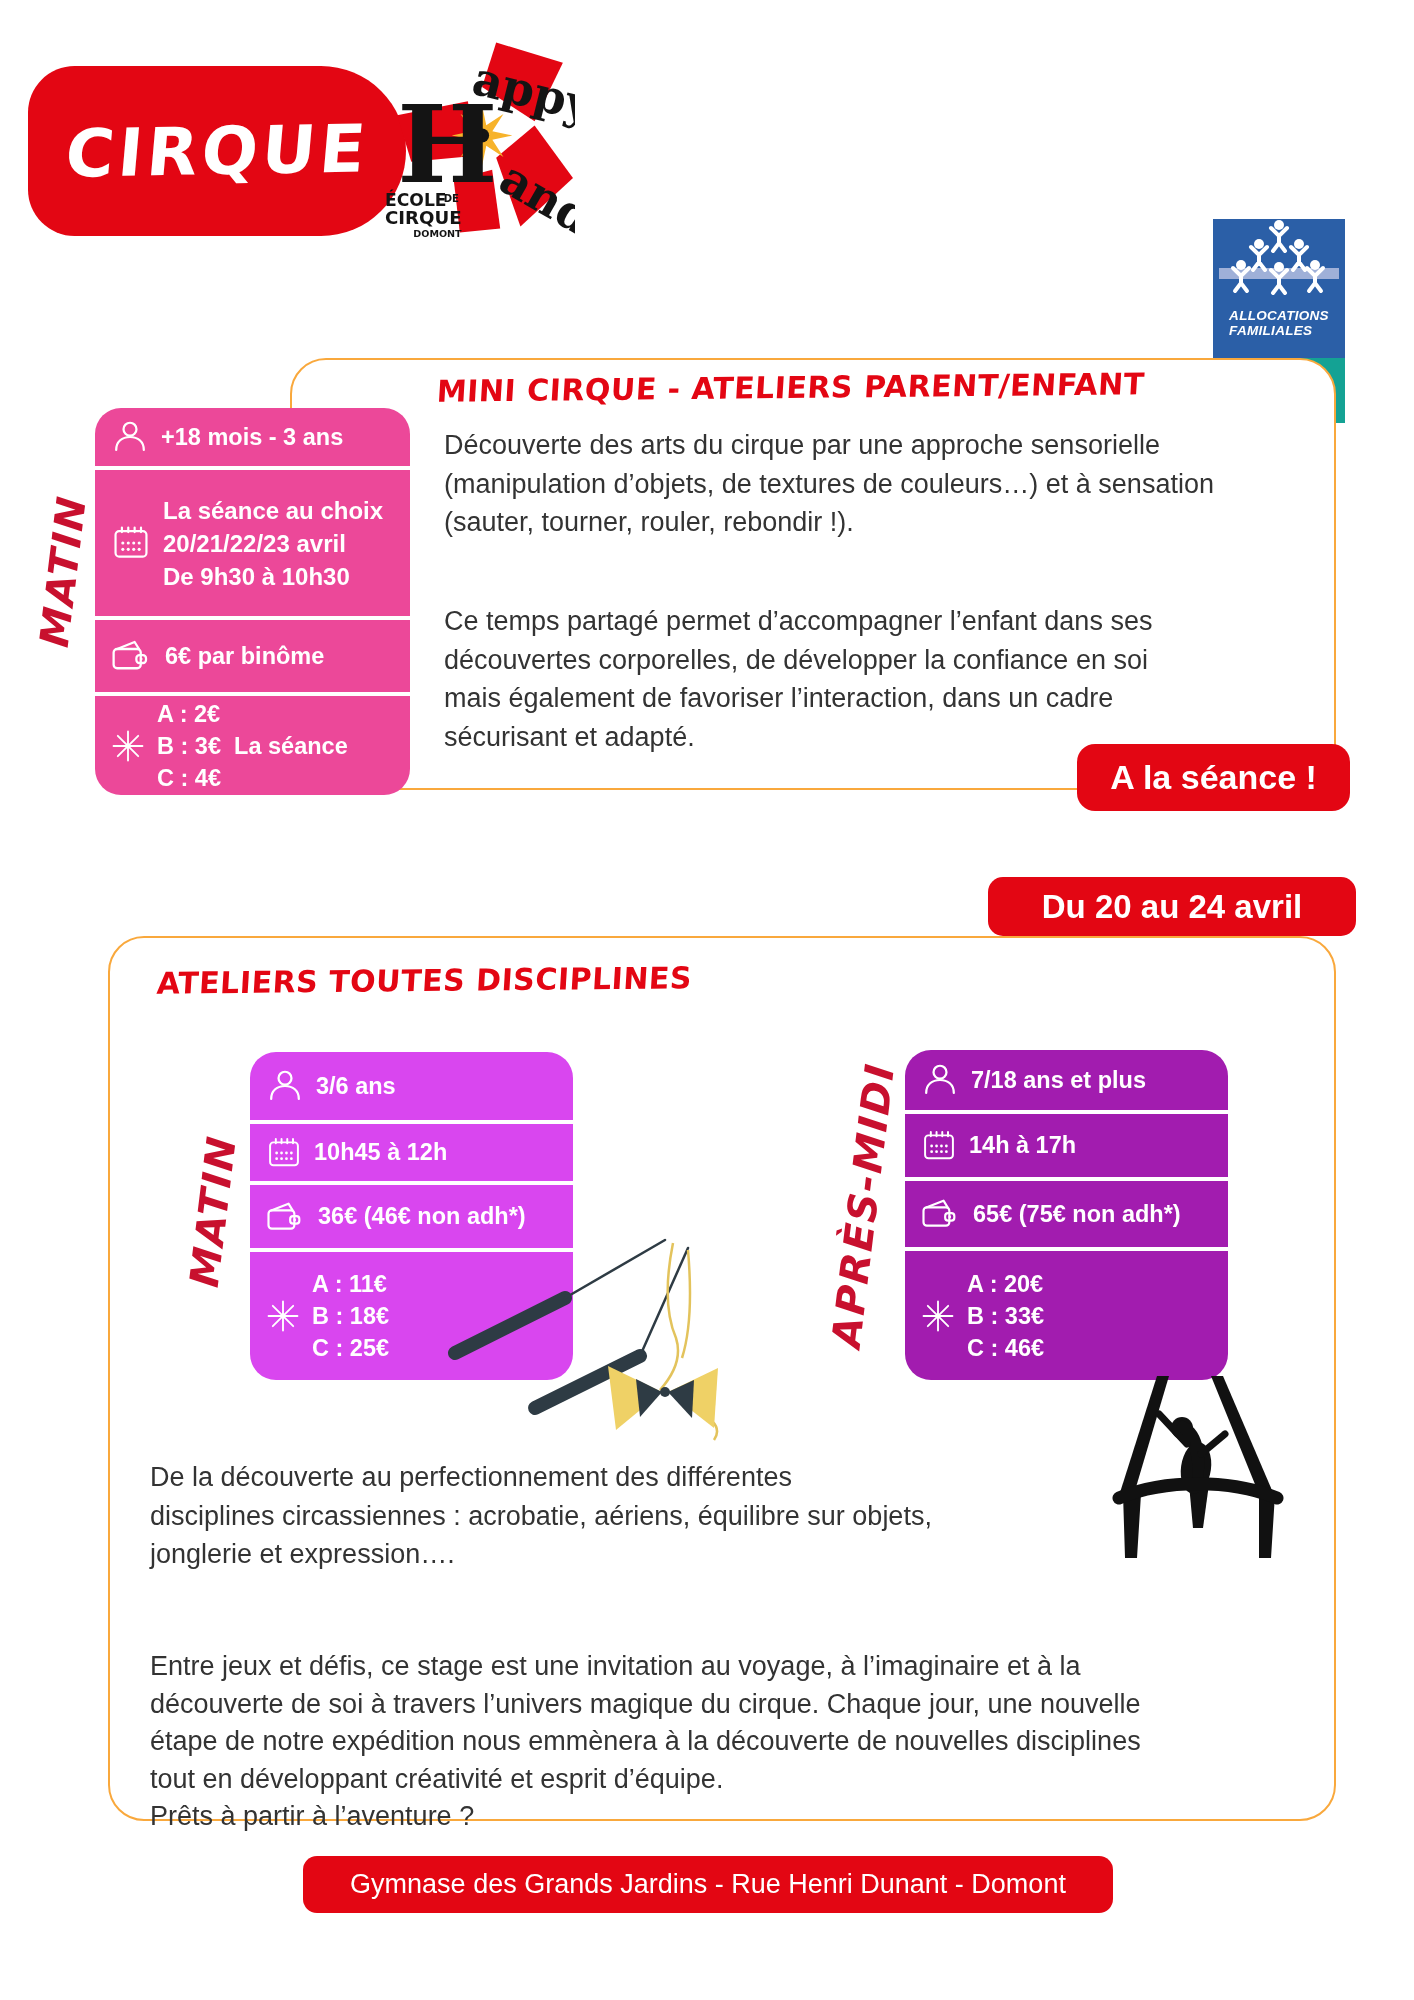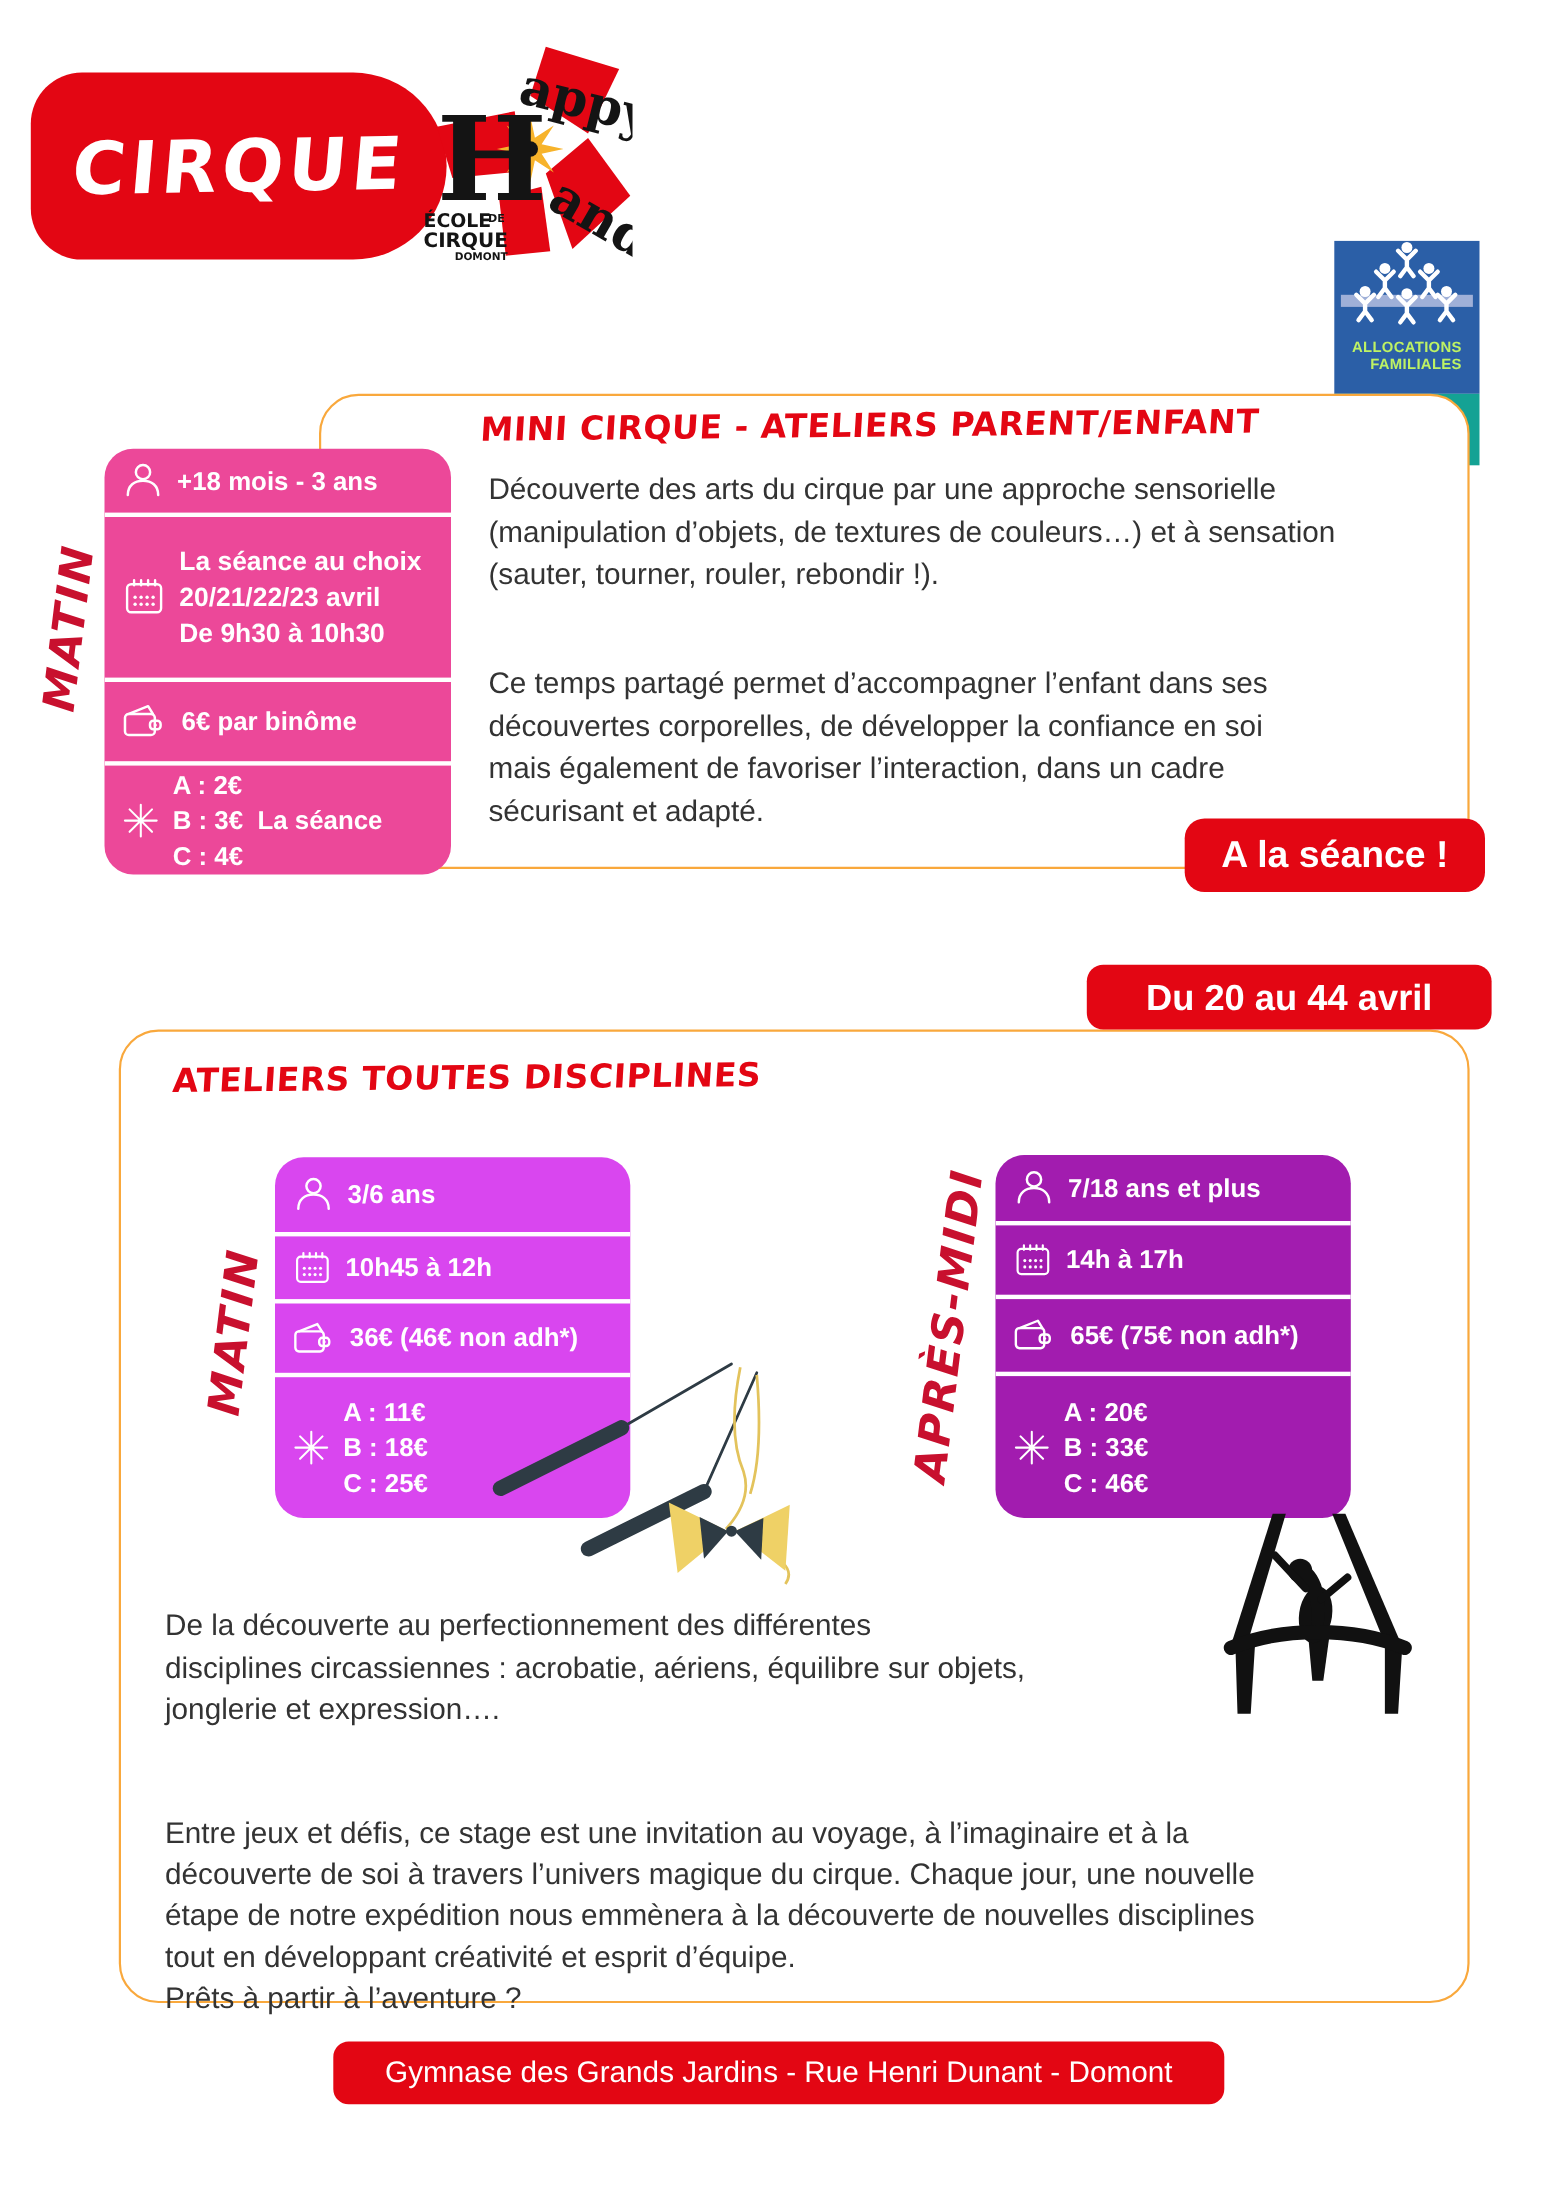--- a/index.html
+++ b/index.html
@@ -9,22 +9,22 @@
   
   .cirque-pill{position:absolute;left:28px;top:66px;width:378px;height:170px;background:#E30613;
     border-radius:52px 95px 95px 52px;display:flex;align-items:center;justify-content:center;}
   .cirque-pill span{color:#fff;font-family:"DejaVu Sans",sans-serif;font-weight:800;font-size:66px;
     letter-spacing:4px;transform:skewX(-6deg) rotate(-1deg);}
 
   .logo-hh{position:absolute;left:383px;top:28px;width:192px;height:218px;}
 
   .caf-logo{position:absolute;left:1213px;top:219px;width:132px;}
   .caf-blue{background:#2B5FA7;height:139px;display:flex;flex-direction:column;align-items:center;}
-  .caf-alloc{color:#bef264;font-weight:bold;font-size:13.5px;line-height:15px;
-    text-align:right;margin-top:1px;letter-spacing:.3px;}
+  .caf-alloc{color:#ffffff;font-style:italic;font-weight:bold;font-size:13.5px;line-height:15px;
+    text-align:left;margin-top:1px;letter-spacing:.3px;}
   .caf-teal{background:#14A294;height:65px;text-align:center;color:#fff;
     font-family:"Liberation Serif",serif;}
   .caf-name{font-size:30px;font-weight:bold;line-height:34px;padding-top:3px;}
   .caf-region{font-size:15px;font-weight:bold;line-height:16px;}
 
   
   .sec-box{position:absolute;border:2.5px solid #F9A83C;border-radius:36px;background:#fff;}
   .box1{left:290px;top:358px;width:1042px;height:428px;}
   .box2{left:108px;top:936px;width:1224px;height:881px;}
 
@@ -223,21 +223,21 @@
     <div>découvertes corporelles, de développer la confiance en soi</div>
     <div>mais également de favoriser l’interaction, dans un cadre</div>
     <div>sécurisant et adapté.</div>
   </div>
 
   <div class="badge badge-seance">
     <span>A la séance !</span>
   </div>
 
   <div class="badge badge-dates">
-    <span>Du 20 au 44 avril</span>
+    <span>Du 20 au 24 avril</span>
   </div>
 
   <div class="sec-box box2"></div>
 
   <div class="sec-title title2">ATELIERS TOUTES DISCIPLINES</div>
 
   <div class="side-label matin2">MATIN</div>
   <div class="side-label apresmidi">APRÈS-MIDI</div>
 
   <div class="card card2">

